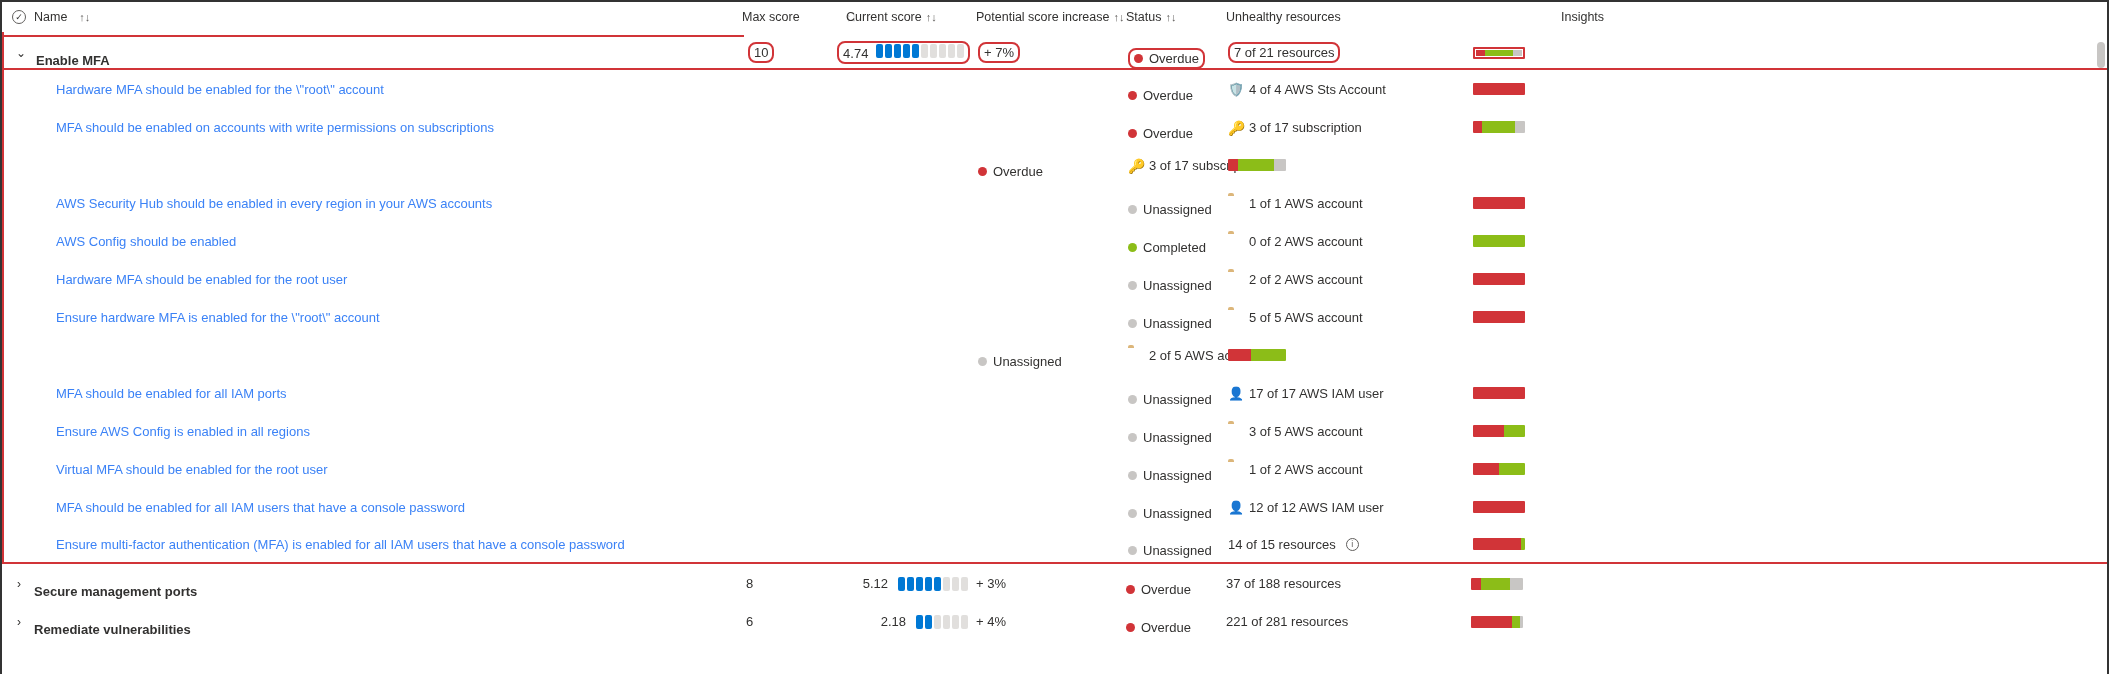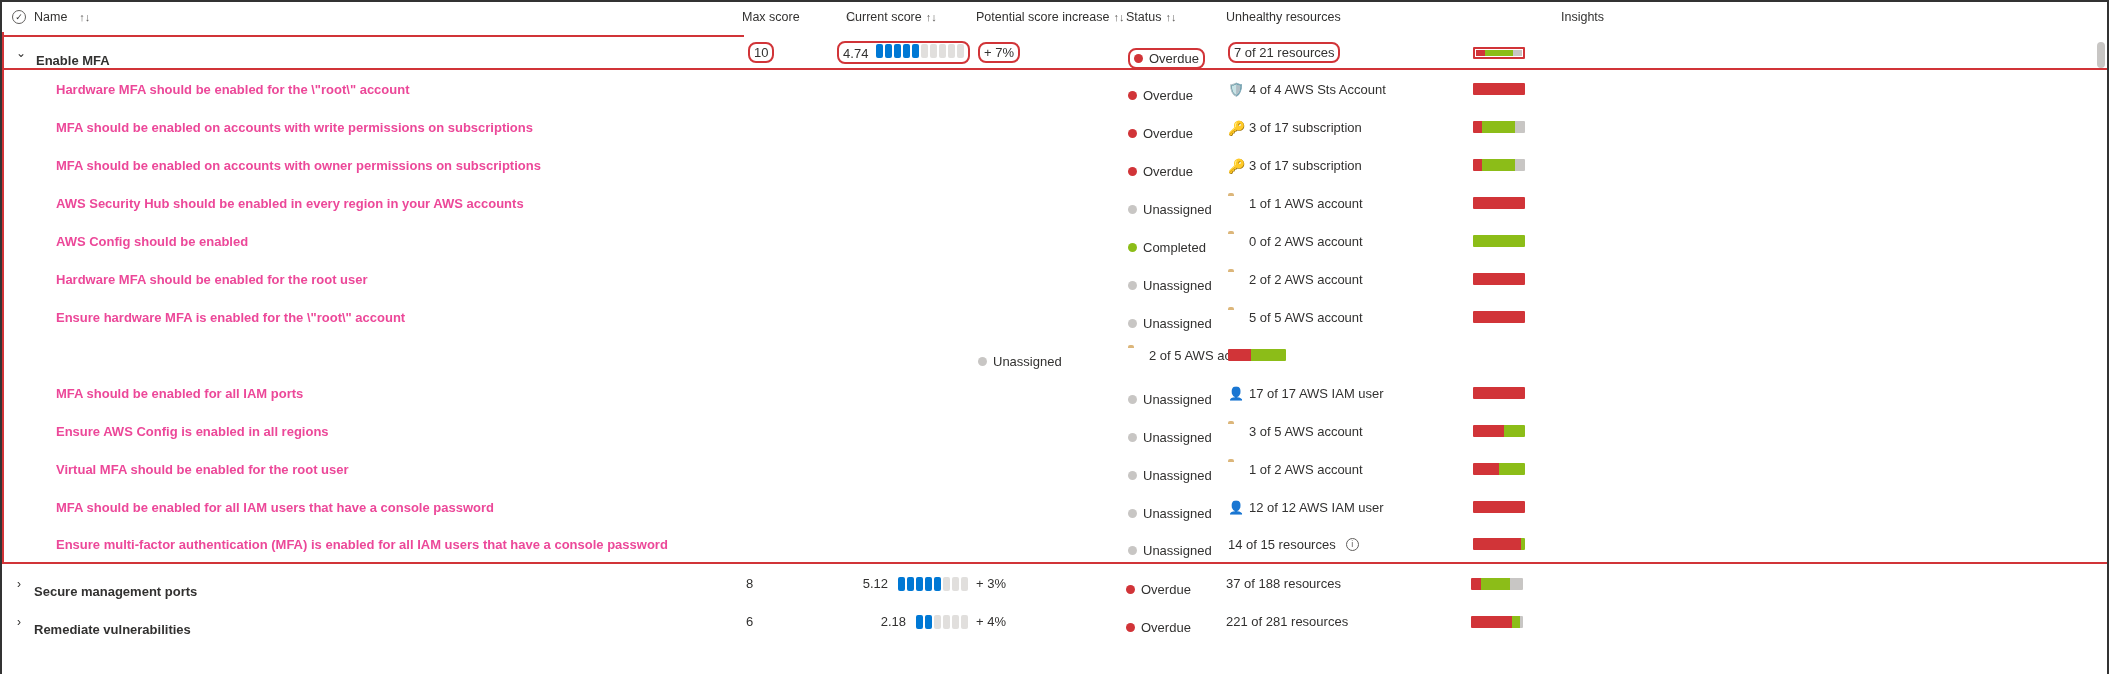--- a/index.html
+++ b/index.html
@@ -20,21 +20,21 @@
   .col-max { justify-content: flex-start; padding-right: 10px; width: 30px; }
   .col-cur { gap: 6px; justify-content: flex-end; }
   .col-pot { }
   
   .chev-checkall { width: 14px; height: 14px; border: 1.4px solid #605e5c; border-radius: 50%; display: inline-flex; align-items: center; justify-content: center; font-size: 9px; }
   .sort-icon { font-size: 11px; margin-left: 4px; color: #605e5c; }
   .sort-icon.dim { opacity: .45; }
   .chev { width: 14px; display: inline-block; text-align: center; color: #323130; font-size: 12px; }
   
   .group-name { font-weight: 600; margin-top: 16px; }
-  .rec-link { color: #ec4899; text-decoration: none; cursor: pointer; font-weight: bold; }
+  .rec-link { color: #3b82f6; text-decoration: none; cursor: pointer; }
   
   .boxed { border: 2px solid #d13438; border-radius: 8px; padding: 1px 4px; display: inline-block; }
   
   .dot { width: 9px; height: 9px; border-radius: 50%; display: inline-block; flex-shrink: 0; }
   .dot-red { background: #d13438; }
   .dot-grey { background: #c8c6c4; }
   .dot-green { background: #8cbd18; }
   
   .res-icon { width: 15px; height: 15px; display: inline-block; flex-shrink: 0; }
   .res-folder { background: #dcb67a; border-radius: 2px; position: relative; width: 14px; height: 11px; }
@@ -170,23 +170,20 @@
               <span class="bar">
                 <span class="seg s-red" style="width:18%"></span>
                 <span class="seg s-green" style="width:62%"></span>
                 <span class="seg s-grey" style="width:20%"></span>
               </span>
             </div>
         <div class="col"></div>
         <div class="col"></div>
       </div>
           <div class="row child" style="border-left:2px solid #d13438;">
-        <div class="col col-name">
-              <a class="rec-link">MFA should be enabled on accounts with owner permissions on subscriptions</a>
-            </div>
         <div class="col col-max"></div>
         <div class="col col-cur"></div>
         <div class="col col-pot"></div>
         <div class="col col-status"><span class="dot dot-red"></span> Overdue</div>
         <div class="col col-res"><span class="res-icon res-key">🔑</span> 3 of 17 subscription</div>
         <div class="col">
               <span class="bar">
                 <span class="seg s-red" style="width:18%"></span>
                 <span class="seg s-green" style="width:62%"></span>
                 <span class="seg s-grey" style="width:20%"></span>

